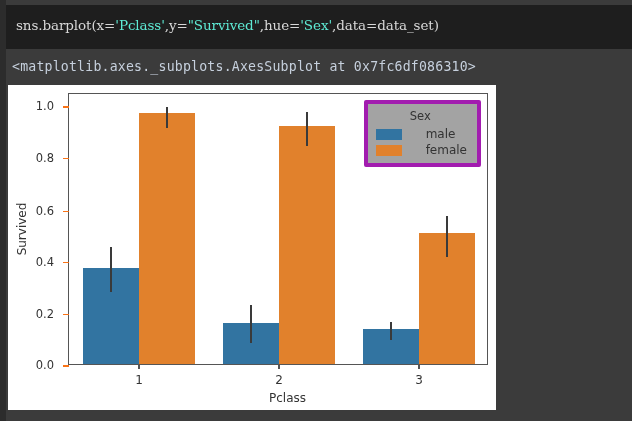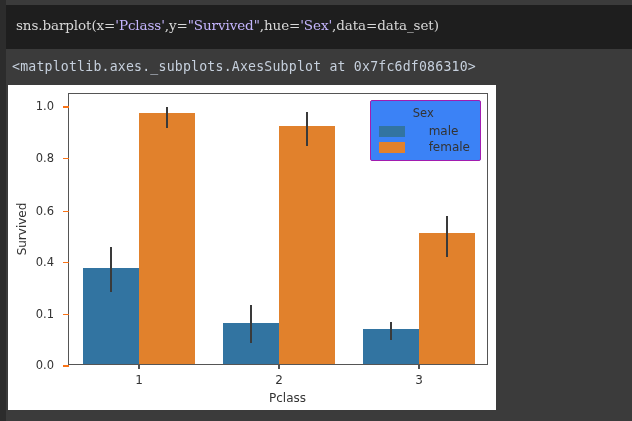--- a/index.html
+++ b/index.html
@@ -33,21 +33,21 @@
   }
   .code-line {
     position: absolute;
     left: 10px; top: 12px;
     font-family: "DejaVu Serif", serif;
     font-size: 13.5px;
     letter-spacing: -0.1px;
     color: #d8d8d8;
     white-space: pre;
   }
-  .tok-str { color: #c4b5fd; }
+  .tok-str { color: #5eead4; }
 
   
   .out-line {
     position: absolute;
     left: 12px; top: 59px;
     font-family: "DejaVu Sans Mono", monospace;
     font-size: 13.2px;
     letter-spacing: 0.2px;
     color: #c6d0dd;
     white-space: pre;
@@ -137,22 +137,22 @@
     position: absolute;
     width: 2.6px;
     background: #3a3a3a;
   }
 
   
   .legend {
     position: absolute;
     right: 6px;
     top: 6px;
-    background: #3b82f6;
-    border: 1px solid #a21caf;
+    background: #a3a3a3;
+    border: 4px solid #a21caf;
     border-radius: 2px;
     padding: 5px 10px 6px 8px;
     box-sizing: border-box;
   }
   .legend-title {
     font-size: 11.5px;
     color: #333333;
     text-align: center;
     margin-bottom: 4px;
     padding-right: 2px;
@@ -203,21 +203,21 @@
             <div class="legend-row">
               <div class="legend-swatch" style="background: rgb(225, 129, 44);"></div>
               <div class="legend-label">female</div>
             </div>
           </div>
       </div>
     <div class="ytick" style="top: 271.35px;">
           <div class="ytick-label">0.0</div>
         </div>
         <div class="ytick" style="top: 219.54px;">
-          <div class="ytick-label">0.1</div>
+          <div class="ytick-label">0.2</div>
         </div>
         <div class="ytick" style="top: 167.731px;">
           <div class="ytick-label">0.4</div>
         </div>
         <div class="ytick" style="top: 117px;">
           <div class="ytick-label">0.6</div>
         </div>
         <div class="ytick" style="top: 64px;">
           <div class="ytick-label">0.8</div>
         </div>

